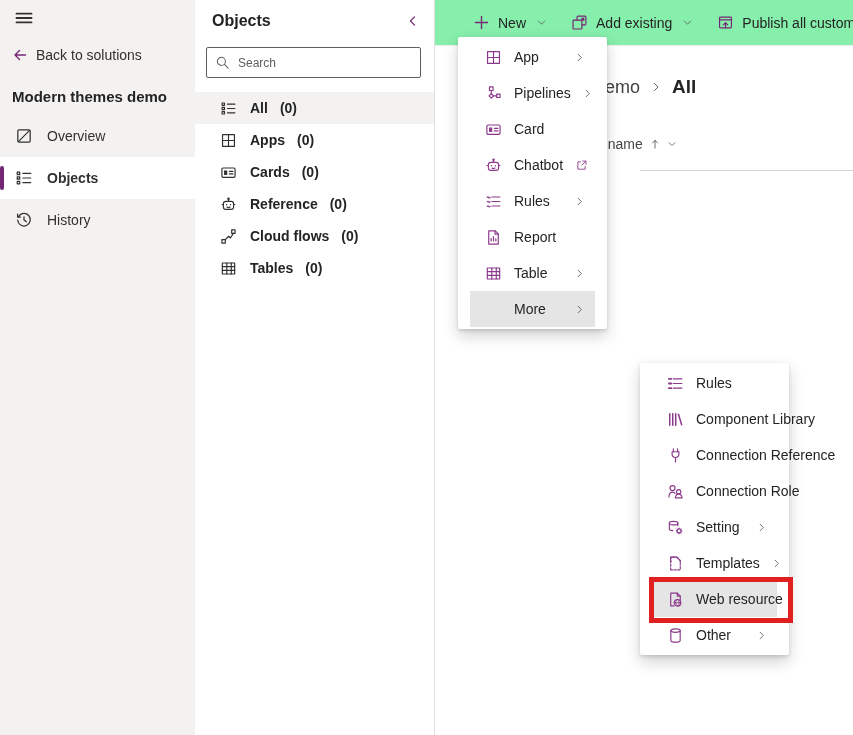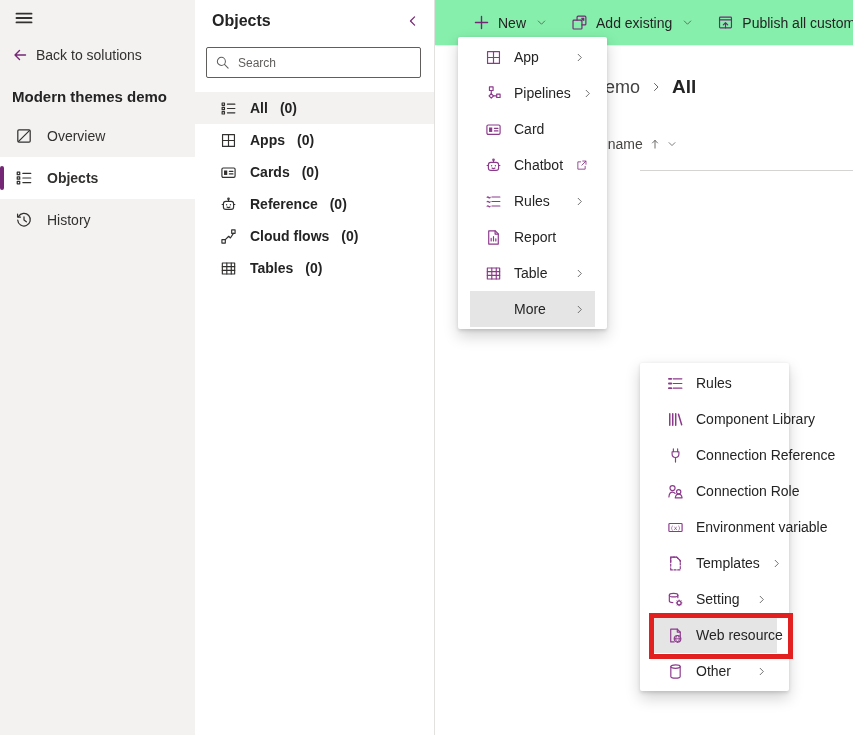--- a/index.html
+++ b/index.html
@@ -479,67 +479,56 @@
             <path d="M1.8 13.2c.2-3 1.6-4.6 3.4-4.6 1 0 1.8.4 2.4 1.2"></path>
             <circle cx="11" cy="8.2" r="2"></circle>
             <path d="M7.8 14c.3-2.3 1.5-3.6 3.2-3.6s2.9 1.3 3.2 3.6z"></path>
           </svg>
         </span>
         <span class="mi-label">Connection Role</span>
 
         <span class="mi-chev icon icon-empty"></span>
       </div>
 
-      <div class="menu-item">
-        <span class="mi-icon icon">
-          <svg viewBox="0 0 16 16" fill="none" stroke="currentColor" stroke-width="1.1" stroke-linecap="round" stroke-linejoin="round" width="16" height="16">
-            <rect x="1.8" y="4.2" width="12.4" height="7.6" rx="0.8"></rect>
-            <text x="8" y="9.9" font-size="5.6" text-anchor="middle" fill="currentColor" stroke="none" font-family="DejaVu Sans Mono, monospace">(x)</text>
-          </svg>
-        </span>
-        <span class="mi-label">Environment variable</span>
-
-        <span class="mi-chev icon icon-empty"></span>
-      </div>
-
-      <div class="menu-item">
-        <span class="mi-icon icon">
-          <svg viewBox="0 0 16 16" fill="none" stroke="currentColor" stroke-width="1.1" stroke-linecap="round" stroke-linejoin="round" width="16" height="16">
-            <path d="M3.5 14V2h5.7l3.3 3.3V14z" stroke-dasharray="2 1.5"></path>
-            <path d="M3.5 6.5V2h5.7l3.3 3.3v1.2"></path>
-          </svg>
-        </span>
-        <span class="mi-label">Templates</span>
-
-        <span class="mi-chev icon">
-          <svg viewBox="0 0 16 16" fill="none" stroke="currentColor" stroke-width="1.1" stroke-linecap="round" stroke-linejoin="round" width="16" height="16">
-            <path d="M6 3.3 10.7 8 6 12.7" stroke-width="1.3"></path>
-          </svg>
-        </span>
-      </div>
 
       <div class="menu-item">
         <span class="mi-icon icon">
           <svg viewBox="0 0 16 16" fill="none" stroke="currentColor" stroke-width="1.1" stroke-linecap="round" stroke-linejoin="round" width="16" height="16">
             <path d="M2.2 3.9c0-1 1.8-1.7 4-1.7s4 .7 4 1.7-1.8 1.7-4 1.7-4-.7-4-1.7z"></path>
             <path d="M2.2 3.9v5.4c0 .8 1.4 1.5 3.3 1.6"></path>
             <path d="M10.2 3.9v2.4"></path>
             <circle cx="11.4" cy="11.2" r="1.9"></circle>
             <path d="M11.4 8.5v1M11.4 12.9v1M8.7 11.2h1M13.1 11.2h1M9.5 9.3l.7.7M12.6 12.4l.7.7M13.3 9.3l-.7.7M10.2 12.4l-.7.7" stroke-width="0.9"></path>
           </svg>
         </span>
         <span class="mi-label">Setting</span>
 
         <span class="mi-chev icon">
           <svg viewBox="0 0 16 16" fill="none" stroke="currentColor" stroke-width="1.1" stroke-linecap="round" stroke-linejoin="round" width="16" height="16">
             <path d="M6 3.3 10.7 8 6 12.7" stroke-width="1.3"></path>
           </svg>
         </span>
       </div>
 
+      <div class="menu-item">
+        <span class="mi-icon icon">
+          <svg viewBox="0 0 16 16" fill="none" stroke="currentColor" stroke-width="1.1" stroke-linecap="round" stroke-linejoin="round" width="16" height="16">
+            <path d="M3.5 14V2h5.7l3.3 3.3V14z" stroke-dasharray="2 1.5"></path>
+            <path d="M3.5 6.5V2h5.7l3.3 3.3v1.2"></path>
+          </svg>
+        </span>
+        <span class="mi-label">Templates</span>
+
+        <span class="mi-chev icon">
+          <svg viewBox="0 0 16 16" fill="none" stroke="currentColor" stroke-width="1.1" stroke-linecap="round" stroke-linejoin="round" width="16" height="16">
+            <path d="M6 3.3 10.7 8 6 12.7" stroke-width="1.3"></path>
+          </svg>
+        </span>
+      </div>
+
       <div class="menu-item selected annotated">
         <span class="mi-icon icon">
           <svg viewBox="0 0 16 16" fill="none" stroke="currentColor" stroke-width="1.1" stroke-linecap="round" stroke-linejoin="round" width="16" height="16">
             <path d="M12.5 8.6V4.8L9.7 2H3.5v12h3.2"></path>
             <path d="M9.7 2v2.8h2.8"></path>
             <circle cx="9.9" cy="11.1" r="3.1"></circle>
             <path d="M9.9 8c-2.4 1.8-2.4 4.4 0 6.2M9.9 8c2.4 1.8 2.4 4.4 0 6.2M6.9 11.1h6" stroke-width="0.85"></path>
           </svg>
         </span>
         <span class="mi-label">Web resource</span>

